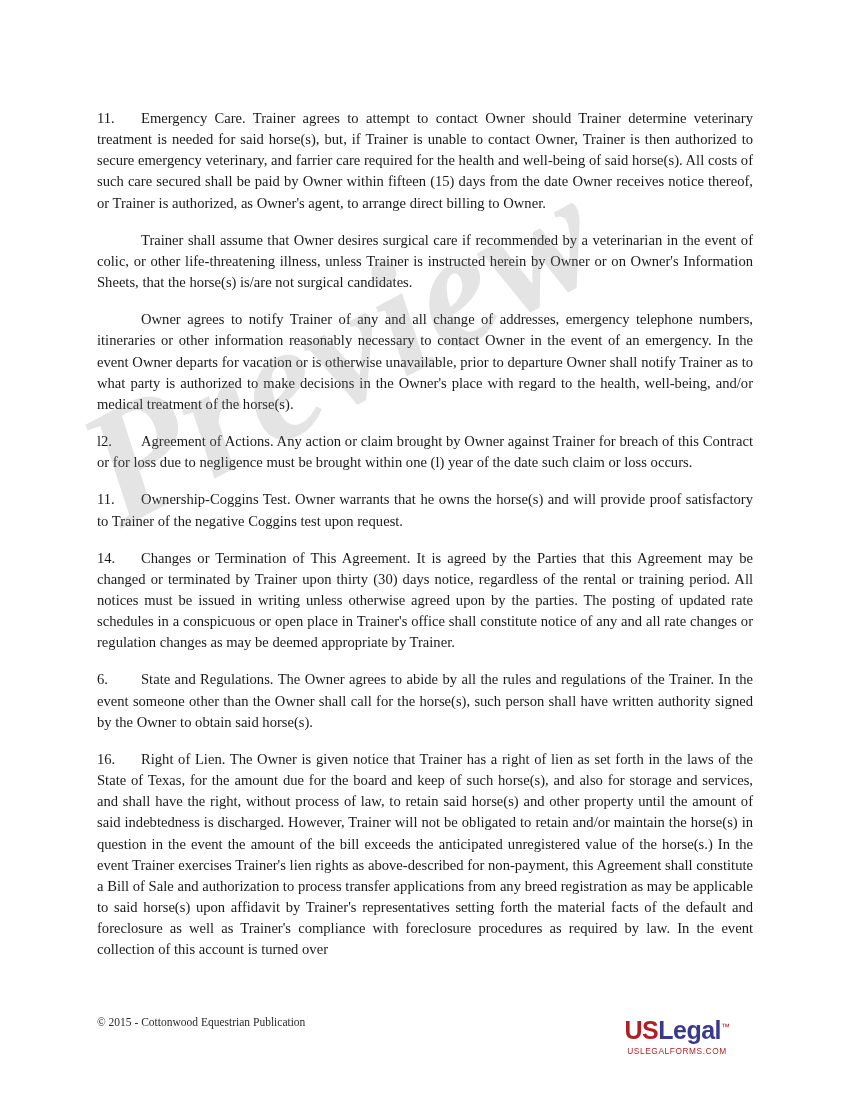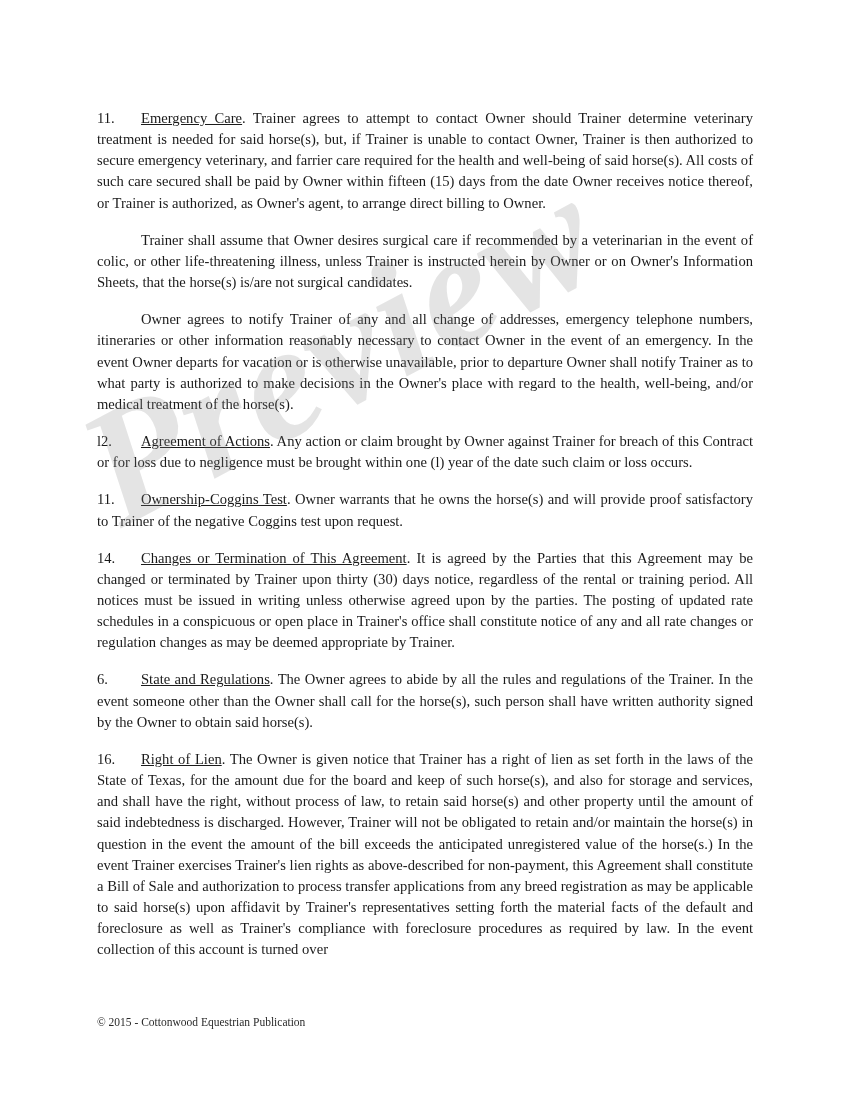--- a/index.html
+++ b/index.html
@@ -36,21 +36,20 @@
     font-size: 14.6px;
     line-height: 1.45;
     text-indent: 0;
     color: #1a1a1a;
   }
   p.para .lead {
     display: inline-block;
     width: 44px;
   }
   .ttl {
-    text-decoration: underline;
   }
 
   
   .watermark {
     position: absolute;
     left: 95px;
     top: 235px;
     width: 590px;
     height: 580px;
     pointer-events: none;
@@ -150,14 +149,20 @@
     </p>
 
   </div>
 
   <div class="watermark">
     <span>Preview</span>
   </div>
 
   <div class="footer-left">© 2015 - Cottonwood Equestrian Publication</div>
 
+  <div class="logo">
+    <div class="logo-main">
+      <span class="us">US</span><span class="legal">Legal</span><span class="tm">™</span>
+    </div>
+    <div class="logo-sub">USLEGALFORMS.COM</div>
+  </div>
 
 </div>
 
 </body></html>

